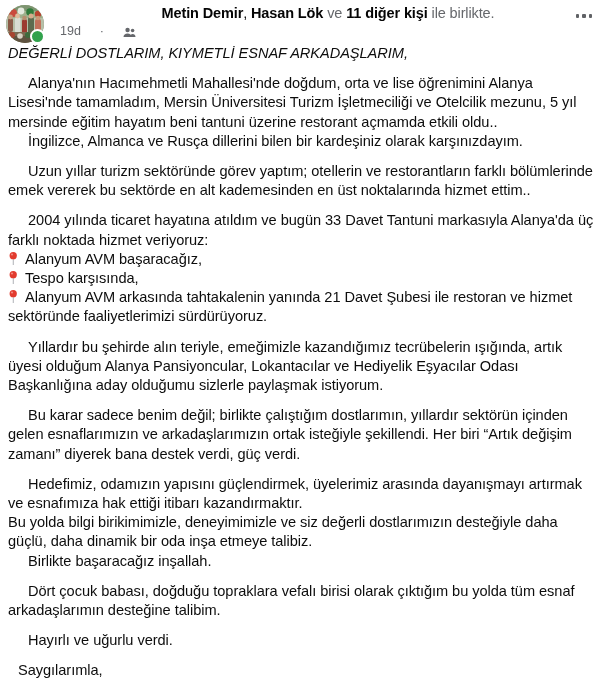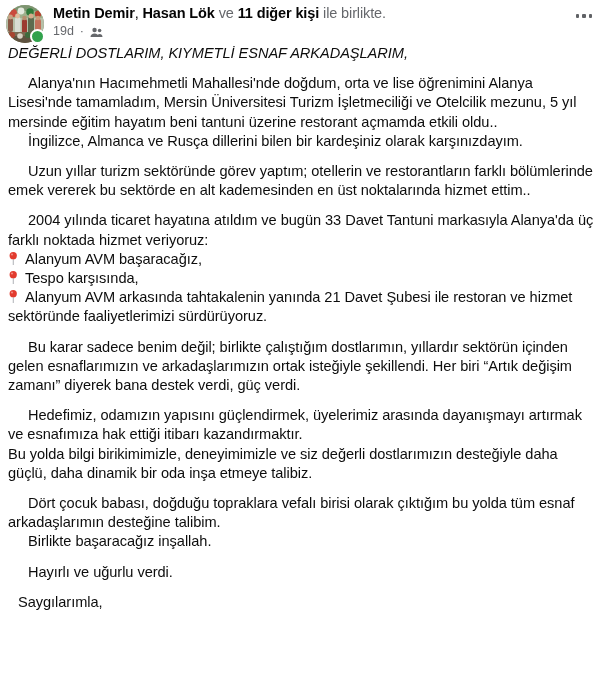--- a/index.html
+++ b/index.html
@@ -46,25 +46,26 @@
     right: -1px;
     bottom: -1px;
     width: 11px;
     height: 11px;
     border-radius: 50%;
     background: #31a24c;
     border: 2px solid #ffffff;
     box-sizing: content-box;
   }
   .header-text {
-    margin-left: 9px;
+    margin-left: 16px;
     padding-top: 1px;
     line-height: 1.18;
     flex: 1 1 auto;
     min-width: 0;
+    text-align: center;
   }
   .byline {
     font-size: 14.5px;
     letter-spacing: -0.12px;
     white-space: nowrap;
   }
   .byline .name {
     font-weight: bold;
     color: #050505;
   }
@@ -78,21 +79,21 @@
   .byline .others {
     font-weight: bold;
     color: #050505;
   }
   .meta {
     margin-top: 2px;
     font-size: 12.5px;
     color: #65676b;
     display: flex;
     align-items: center;
-    gap: 5px;
+    gap: 18px;
   }
   .meta .dot-sep { padding: 0 1px; }
   .audience-icon {
     display: inline-block;
     width: 13px;
     height: 13px;
     position: relative;
     top: 1px;
   }
   .menu-dots {
@@ -245,28 +246,29 @@
     </span><span>Tespo karşısında,</span></p>
 
   <p class="pin-line"><span class="pin">
       <svg width="11" height="13" viewBox="0 0 11 14">
         <rect x="4.7" y="6" width="1.1" height="8" fill="#b0b3b8"></rect>
         <circle cx="5.2" cy="4" r="3.9" fill="#e23b2e"></circle>
         <circle cx="3.9" cy="2.7" r="1.2" fill="#f08a80"></circle>
       </svg>
     </span><span>Alanyum AVM arkasında tahtakalenin yanında 21 Davet Şubesi ile restoran ve hizmet sektöründe faaliyetlerimizi sürdürüyoruz.</span></p>
 
+  <p class="p-indent p-gap">Yıllardır bu şehirde alın teriyle, emeğimizle kazandığımız tecrübelerin ışığında, artık üyesi olduğum Alanya Pansiyoncular, Lokantacılar ve Hediyelik Eşyacılar Odası Başkanlığına aday olduğumu sizlerle paylaşmak istiyorum.</p>
 
   <p class="p-indent p-gap">Bu karar sadece benim değil; birlikte çalıştığım dostlarımın, yıllardır sektörün içinden gelen esnaflarımızın ve arkadaşlarımızın ortak isteğiyle şekillendi. Her biri “Artık değişim zamanı” diyerek bana destek verdi, güç verdi.</p>
 
   <p class="p-indent p-gap">Hedefimiz, odamızın yapısını güçlendirmek, üyelerimiz arasında dayanışmayı artırmak ve esnafımıza hak ettiği itibarı kazandırmaktır.</p>
 
   <p>Bu yolda bilgi birikimimizle, deneyimimizle ve siz değerli dostlarımızın desteğiyle daha güçlü, daha dinamik bir oda inşa etmeye talibiz.</p>
 
+  <p class="p-indent p-tight">Birlikte başaracağız inşallah.</p>
+
   <p class="p-indent p-gap">Dört çocuk babası, doğduğu topraklara vefalı birisi olarak çıktığım bu yolda tüm esnaf arkadaşlarımın desteğine talibim.</p>
 
-  <p class="p-indent p-tight">Birlikte başaracağız inşallah.</p>
-
   <p class="p-indent p-gap">Hayırlı ve uğurlu verdi.</p>
 
   <p class="sig-line p-gap">Saygılarımla,</p>
 
 </div>
 
 </body></html>

